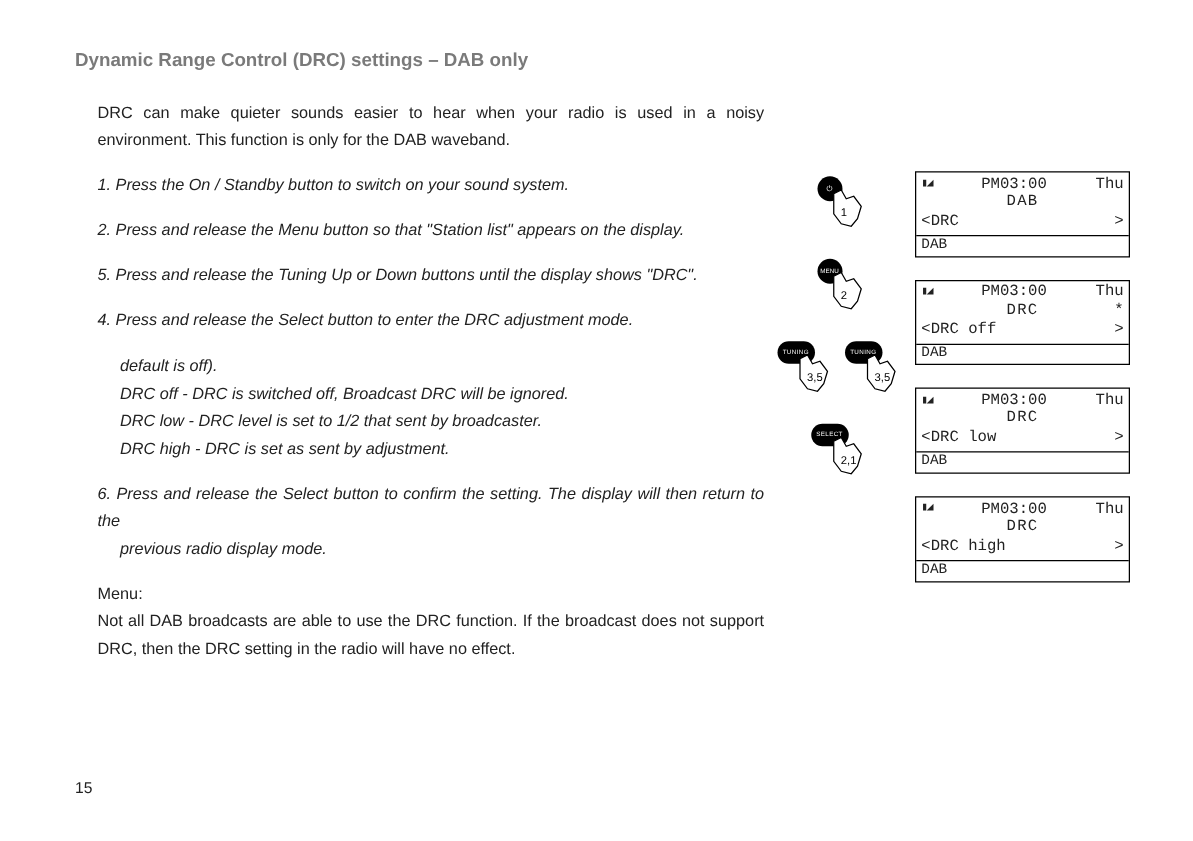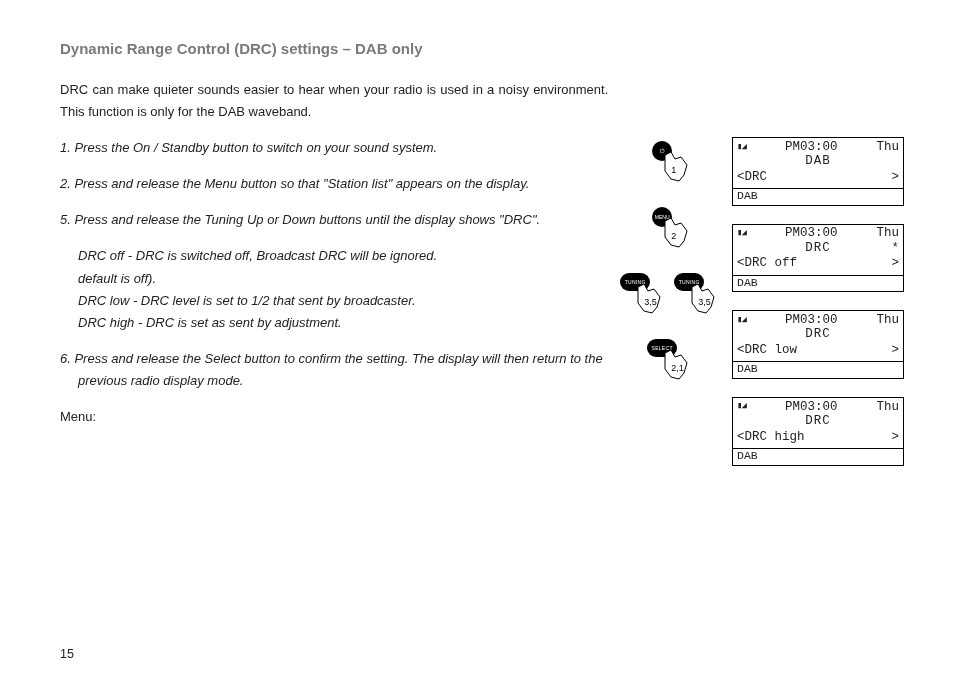--- a/index.html
+++ b/index.html
@@ -22,20 +22,21 @@
   .title {
     font-weight: bold;
     font-size: 15px;
     color: #7a7a7a;
     margin-bottom: 22px;
   }
   .columns {
     display: flex;
     flex-direction: row;
     gap: 8px;
+    margin-left: 18px;
   }
   .col-text {
     width: 560px;
     line-height: 1.7;
     text-align: justify;
   }
   .p { margin-bottom: 14px; }
   .step { margin-bottom: 14px; font-style: italic; }
   .step .sub { padding-left: 18px; }
   .col-icons {
@@ -125,54 +126,56 @@
     padding: 1px 4px 2px 4px;
     font-size: 11.5px;
   }
   .sig {
     font-size: 9px;
     letter-spacing: -1px;
   }
   .page-num {
     position: absolute;
     left: 60px;
-    bottom: 12px;
+    bottom: 36px;
     font-size: 12.5px;
   }
 </style>
 </head>
 <body>
 
 <div class="page">
 
   <div class="title">Dynamic Range Control (DRC) settings – DAB only</div>
 
   <div class="columns">
 
     <div class="col-text">
       <div class="p">DRC can make quieter sounds easier to hear when your radio is used in a noisy environment. This function is only for the DAB waveband.</div>
 
       <div class="step">1. Press the On / Standby button to switch on your sound system.</div>
       <div class="step">2. Press and release the Menu button so that "Station list" appears on the display.</div>
       <div class="step">5. Press and release the Tuning Up or Down buttons until the display shows "DRC".</div>
+      <div class="step">4. Press and release the Select button to enter the DRC adjustment mode.</div>
 
       <div class="step">
+        <div class="sub">default is off).</div>
         <div class="sub">DRC off - DRC is switched off, Broadcast DRC will be ignored.</div>
-        <div class="sub">default is off).</div>
         <div class="sub">DRC low - DRC level is set to 1/2 that sent by broadcaster.</div>
         <div class="sub">DRC high - DRC is set as sent by adjustment.</div>
       </div>
 
       <div class="step">
         <div>6. Press and release the Select button to confirm the setting. The display will then return to the</div>
         <div class="sub">previous radio display mode.</div>
       </div>
 
       <div class="p">
         <div>Menu:</div>
+        <div>Not all DAB broadcasts are able to use the DRC function. If the broadcast does not support DRC, then the DRC setting in the radio will have no effect.</div>
       </div>
     </div>
 
     <div class="col-icons">
 
       <div class="press-icon">
         <div class="btn-shape">
             <span>⏻</span>
           </div>
         <svg class="hand" width="36" height="40" viewBox="0 0 36 40">

